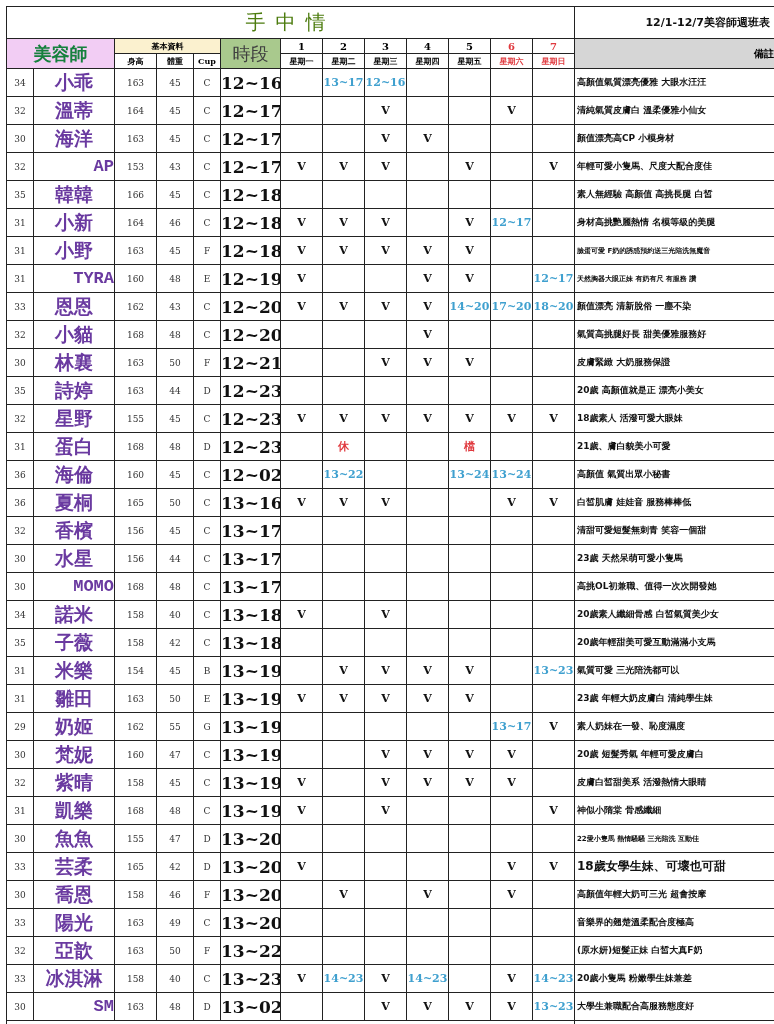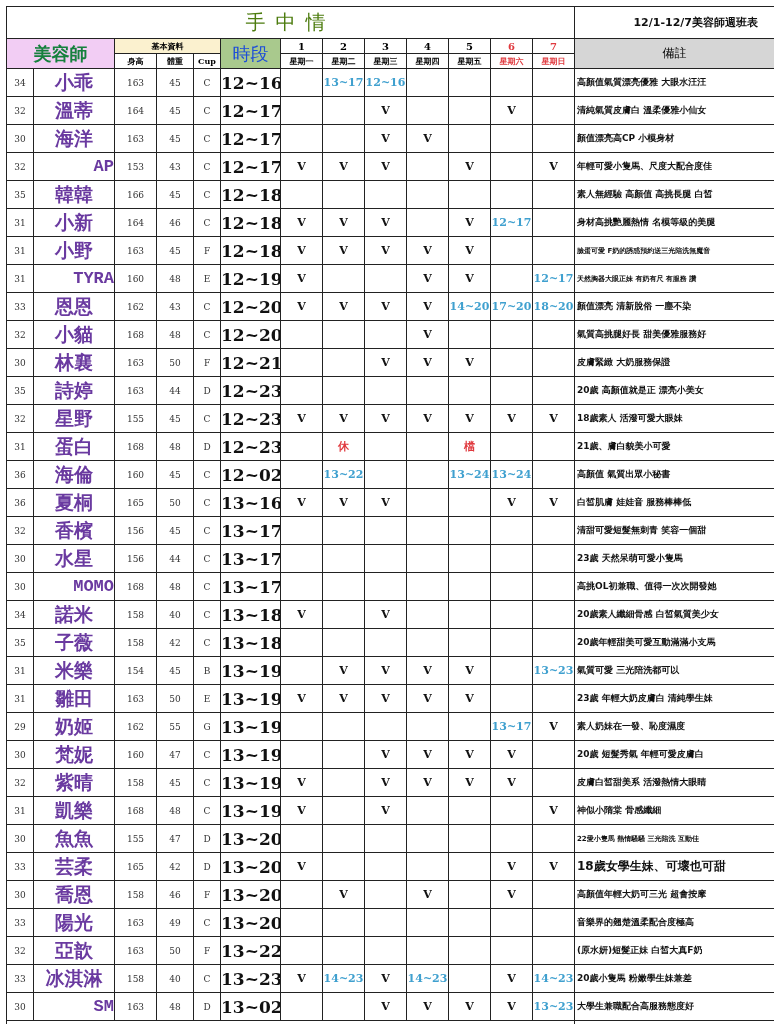--- a/index.html
+++ b/index.html
@@ -2,31 +2,31 @@
 <html><head>
 <meta charset="utf-8">
 <style>
   html, body { margin:0; padding:0; background:#ffffff; }
   body { width:774px; height:1024px; overflow:hidden; position:relative; font-family:"DejaVu Serif", serif; }
   .sheet { position:absolute; left:6px; top:6px; width:760px; }
   table { border-collapse:collapse; table-layout:fixed; width:760px; }
   td { border:1px solid #222; padding:0; text-align:center; vertical-align:middle; overflow:hidden; white-space:nowrap; }
   .title-row td { height:31px; }
   .brand { color:#4d7c0f; font-family:"DejaVu Sans", sans-serif; font-size:20px; letter-spacing:10px; }
-  .week-title { text-align:right; padding-right:16px; font-family:"DejaVu Sans", sans-serif; font-size:11px; font-weight:bold; color:#111; }
+  .week-title { text-align:right; padding-right:4px; font-family:"DejaVu Sans", sans-serif; font-size:11px; font-weight:bold; color:#111; }
   .h1 td, .h2 td { height:14px; }
   .h-name { background:#f2cdf4; font-family:"DejaVu Sans", sans-serif; font-size:18px; font-weight:bold; color:#15803d; }
   .h-basic { background:#fbf1cf; font-family:"DejaVu Sans", sans-serif; font-size:8px; font-weight:bold;margin-top:24px; }
   .h-sub { background:#ffffff; font-family:"DejaVu Sans", sans-serif; font-size:8px; font-weight:bold; }
   .h-cup { font-family:"DejaVu Serif", serif; font-size:8px; }
-  .h-time { background:#a9c98d; font-family:"DejaVu Sans", sans-serif; font-size:18px; color:#1d4ed8; }
+  .h-time { background:#a9c98d; font-family:"DejaVu Sans", sans-serif; font-size:18px; color:#404040; }
   .h-daynum { font-size:10px; font-weight:bold; }
   .h-dayname { font-family:"DejaVu Sans", sans-serif; font-size:8px; font-weight:bold; }
   .weekend { color:#e0393e; }
-  .h-note { background:#d6d6d6; font-family:"DejaVu Sans", sans-serif; font-size:12px; font-weight:normal; }
+  .h-note { background:#d6d6d6; font-family:"DejaVu Sans", sans-serif; font-size:10px; font-weight:bold;text-align:right; }
   tr.row td { height:27px; }
   .age { font-size:9px; color:#333; }
   .name { font-family:"DejaVu Sans", sans-serif; font-size:19px; font-weight:bold; color:#6a3aa0; }
   .name.latin { font-family:Liberation Mono, monospace; font-size:17px;text-align:right; }
   .stat { font-size:9px; color:#333; }
   .time { font-size:17px; font-weight:bold; color:#111; }
   .day { font-size:11px; font-weight:bold; color:#111; }
   .day.range { color:#3fa0cf; font-size:11px; }
   .day.off { color:#e0393e; font-family:"DejaVu Sans", sans-serif; }
   .note { text-align:left; padding-left:2px; font-family:"DejaVu Sans", sans-serif; font-size:9px; font-weight:bold; color:#111; }

